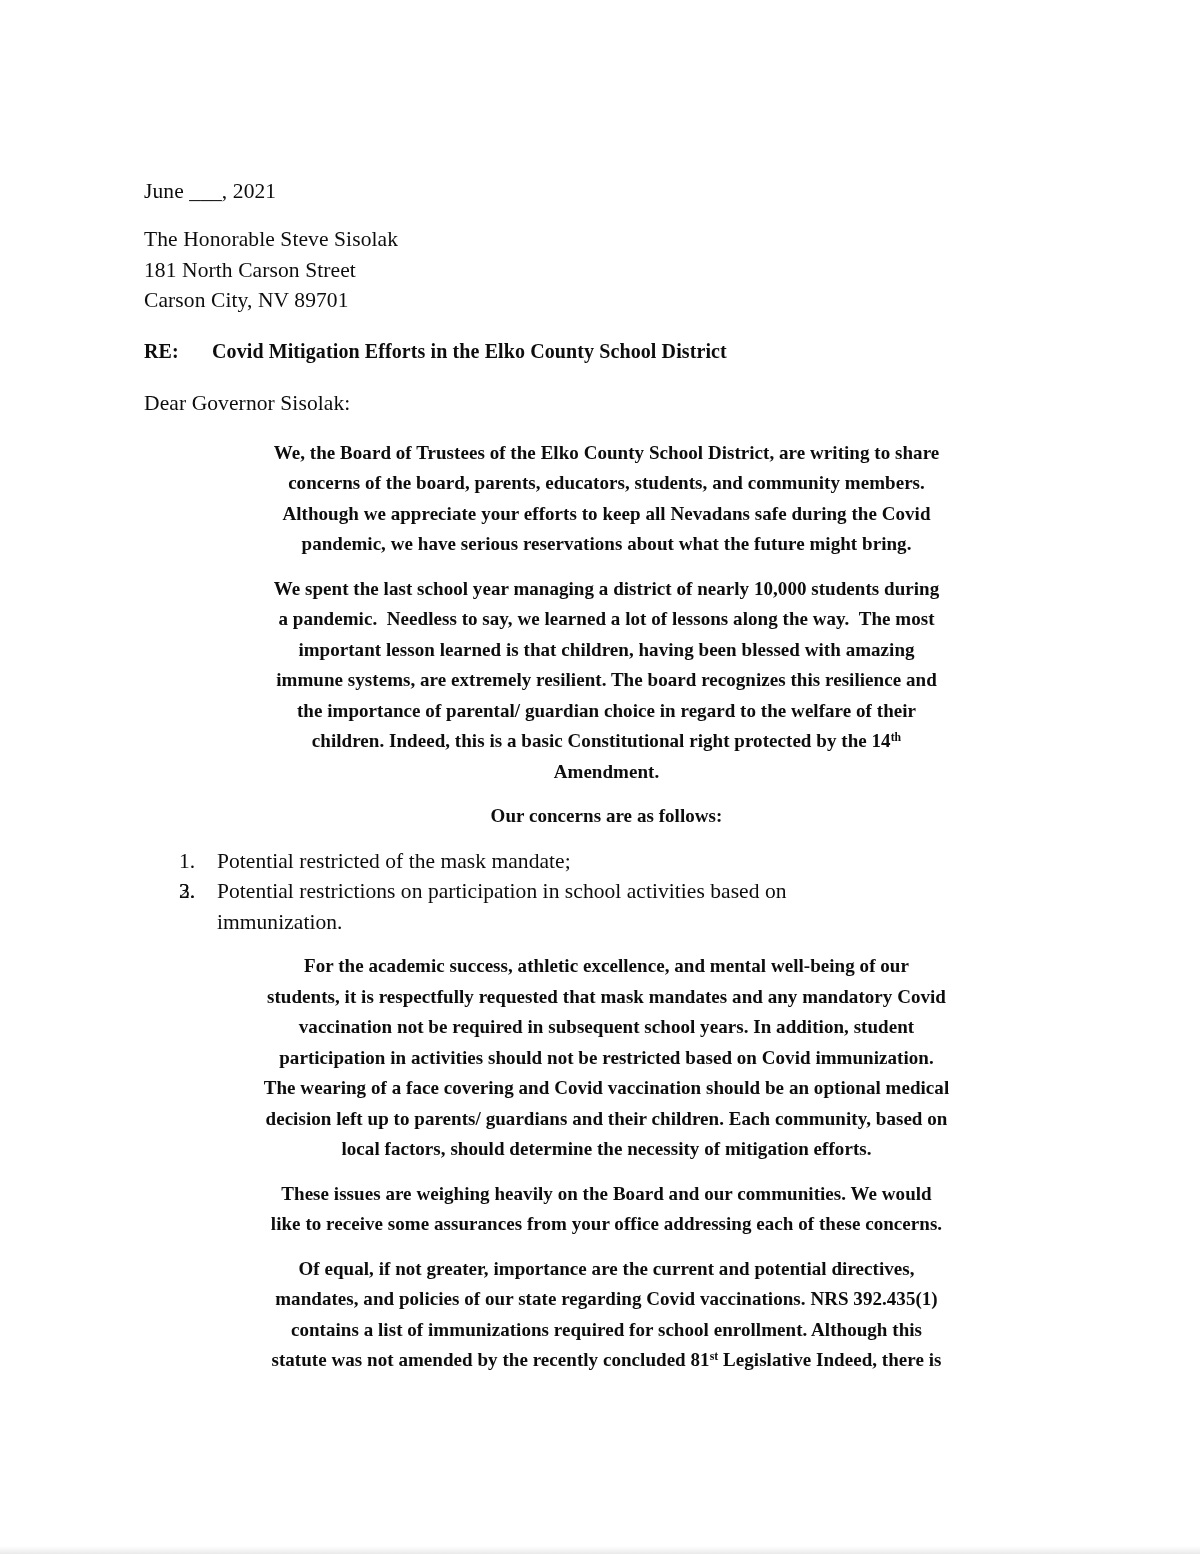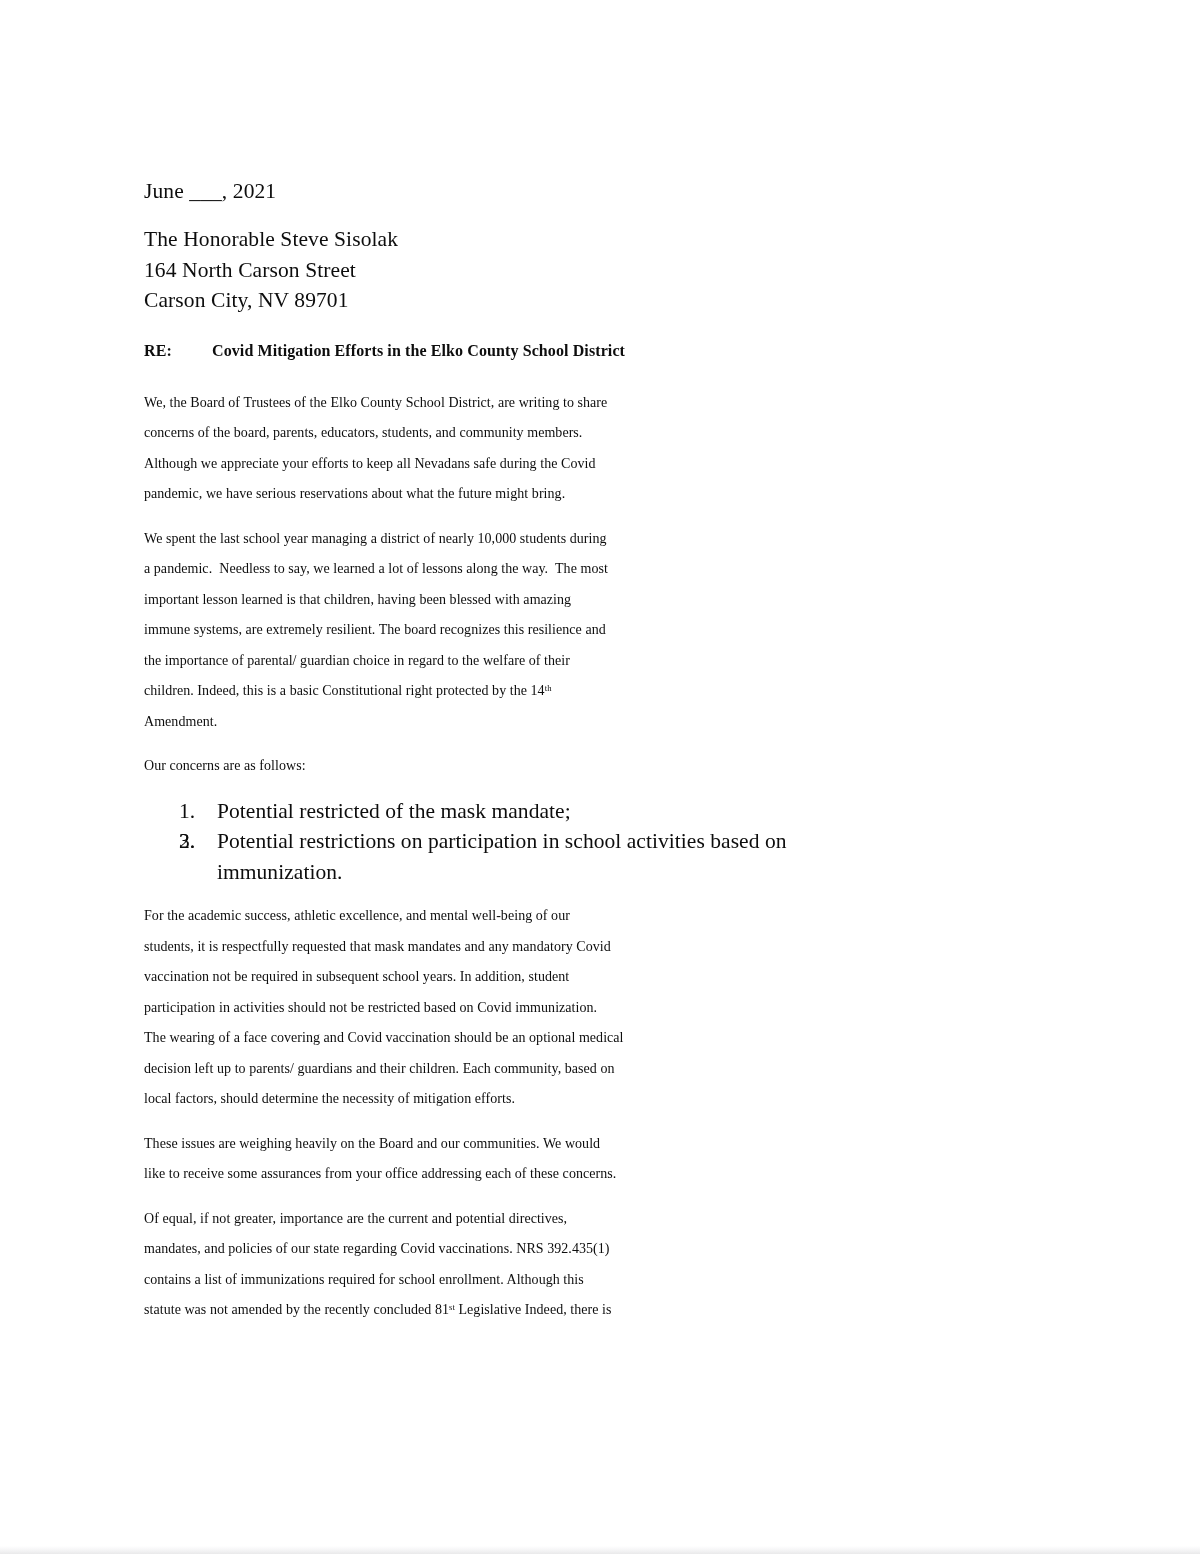--- a/index.html
+++ b/index.html
@@ -51,44 +51,45 @@
   }
   .address-block .addr-line {
     font-size: 21.5px;
     line-height: 30.5px;
     margin: 0;
     letter-spacing: 0.1px;
   }
 
   .re-line {
     font-weight: bold;
-    font-size: 16px;
+    font-size: 20px;
     line-height: 30px;
     margin: 0 0 22px 0;
     letter-spacing: 0.1px;
   }
   .re-line .re-label {
     display: inline-block;
     min-width: 68px;
   }
 
   .salutation {
     font-size: 21.5px;
     line-height: 30px;
     margin: 0 0 20px 0;
     letter-spacing: 0.1px;
   }
 
   .body-par {
-    font-size: 14px;
+    font-size: 19px;
     line-height: 30.5px;
     margin: 0 0 14px 0;
-    text-align: left;
+    text-align: center;
     letter-spacing: 0.05px;
     white-space: pre-wrap;
+    font-weight: bold;
   }
 
   .concern-list {
     margin: 0 0 14px 0;
     padding: 0;
     list-style: none;
   }
   .concern-list li {
     font-size: 21.5px;
     line-height: 30.5px;
@@ -115,28 +116,29 @@
 </head>
 <body>
 
 <div class="page">
   <div class="content">
 
     <p class="date-line">June ___, 2021</p>
 
     <div class="address-block">
       <p class="addr-line">The Honorable Steve Sisolak</p>
-      <p class="addr-line">164 North Carson Street</p>
+      <p class="addr-line">181 North Carson Street</p>
       <p class="addr-line">Carson City, NV 89701</p>
     </div>
 
     <p class="re-line">
       <span class="re-label">RE:</span><span>Covid Mitigation Efforts in the Elko County School District</span>
     </p>
 
+    <p class="salutation">Dear Governor Sisolak:</p>
 
     <p class="body-par">We, the Board of Trustees of the Elko County School District, are writing to share
 concerns of the board, parents, educators, students, and community members.
 Although we appreciate your efforts to keep all Nevadans safe during the Covid
 pandemic, we have serious reservations about what the future might bring.</p>
 
     <p class="body-par"><span>We spent the last school year managing a district of nearly 10,000 students during
 a pandemic.  Needless to say, we learned a lot of lessons along the way.  The most
 important lesson learned is that children, having been blessed with amazing
 immune systems, are extremely resilient. The board recognizes this resilience and

